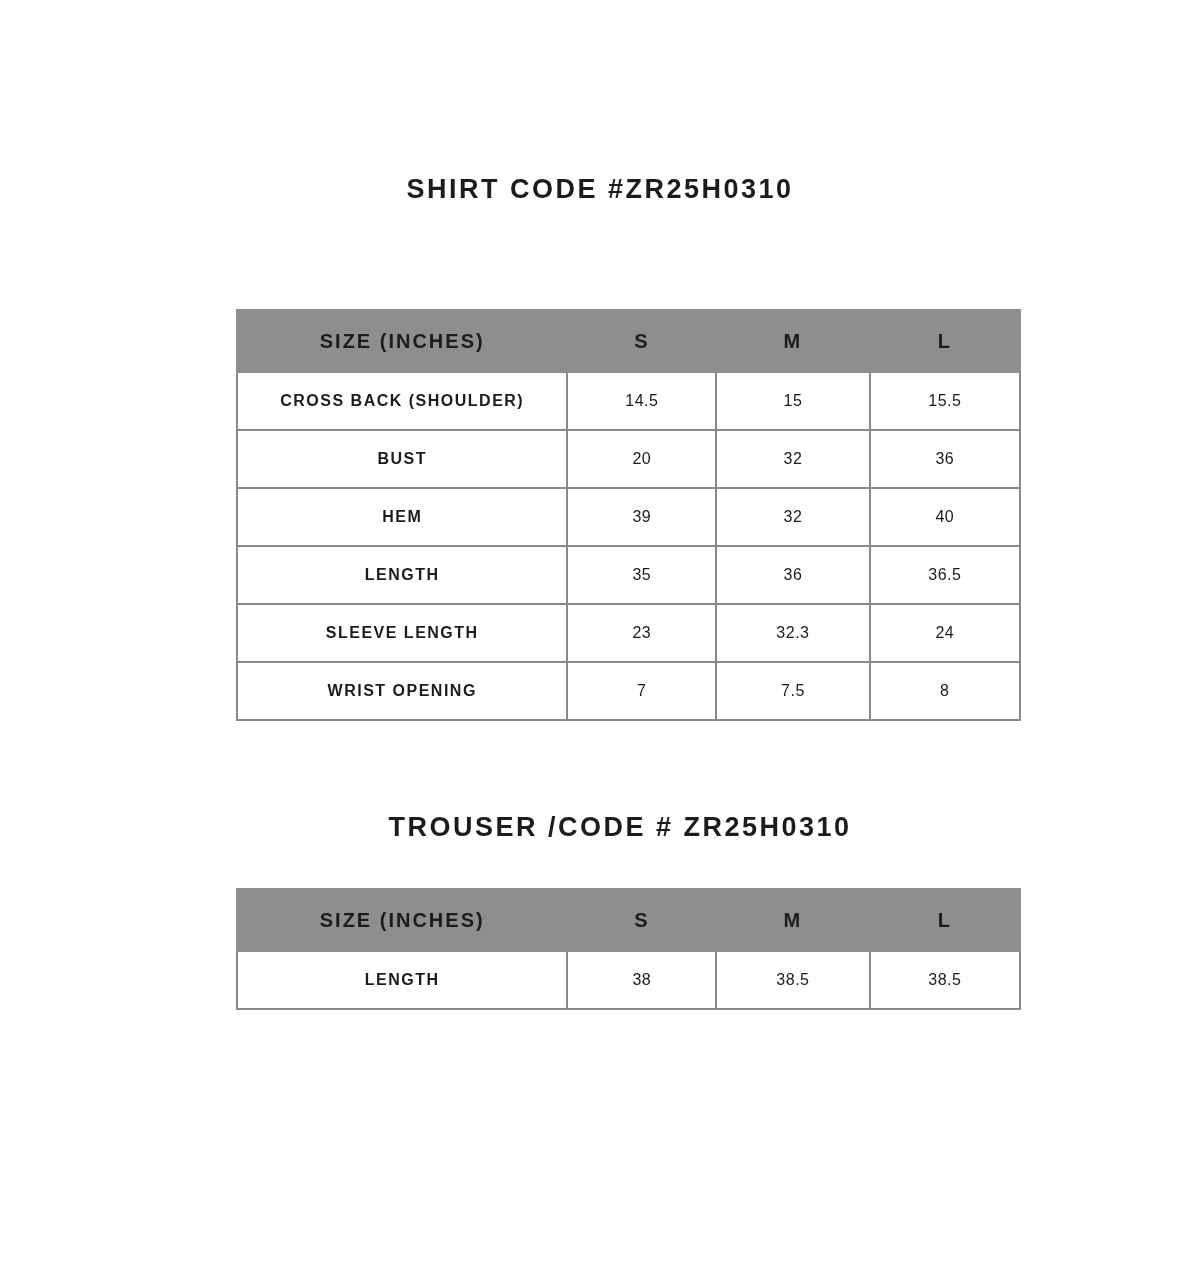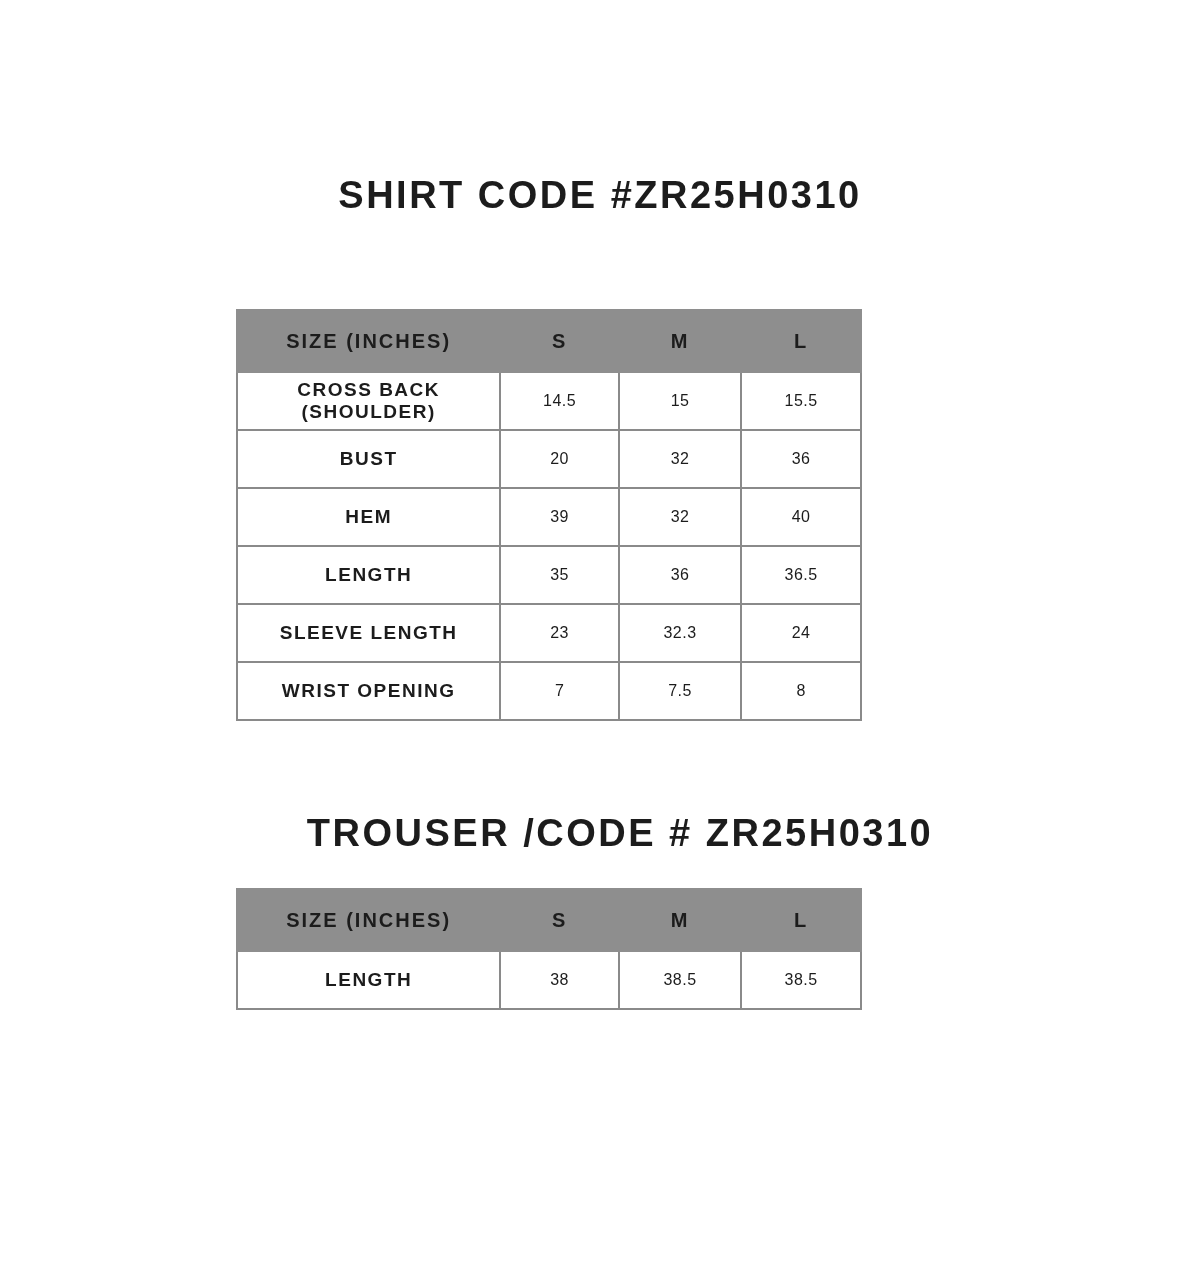--- a/index.html
+++ b/index.html
@@ -19,33 +19,33 @@
     width: 1200px;
     height: 1276px;
     background: var(--page-bg);
     overflow: hidden;
   }
   .chart-title {
     position: absolute;
     left: 0;
     width: 100%;
     text-align: center;
-    font-size: 38px;
+    font-size: 27px;
     font-weight: bold;
     letter-spacing: 2.5px;
     color: var(--text);
     white-space: pre;
   }
   .title-shirt { top: 174px; }
   .title-trouser { top: 812px; padding-left: 40px; }
 
   table.size-table {
     position: absolute;
     left: 236px;
-    width: 626px;
+    width: 785px;
     border-collapse: collapse;
     table-layout: fixed;
     padding-left: 44px;
   }
   .table-shirt   { top: 309px; }
   .table-trouser { top: 888px; }
 
   col.c-label { width: 42.2%; }
   col.c-s     { width: 19.0%; }
   col.c-m     { width: 19.6%; }
@@ -60,21 +60,21 @@
   .size-table tbody tr { height: 58px; }
   .size-table thead th {
     background: var(--header-bg);
     border-color: var(--header-bg);
     font-size: 20px;
     font-weight: bold;
     letter-spacing: 2px;
     color: var(--text);
   }
   td.row-label {
-    font-size: 19px;
+    font-size: 16px;
     font-weight: bold;
     letter-spacing: 1.5px;
   }
   td.cell-value {
     font-size: 16px;
     font-weight: normal;
     letter-spacing: 0.5px;
   }
 </style>
 </head>

